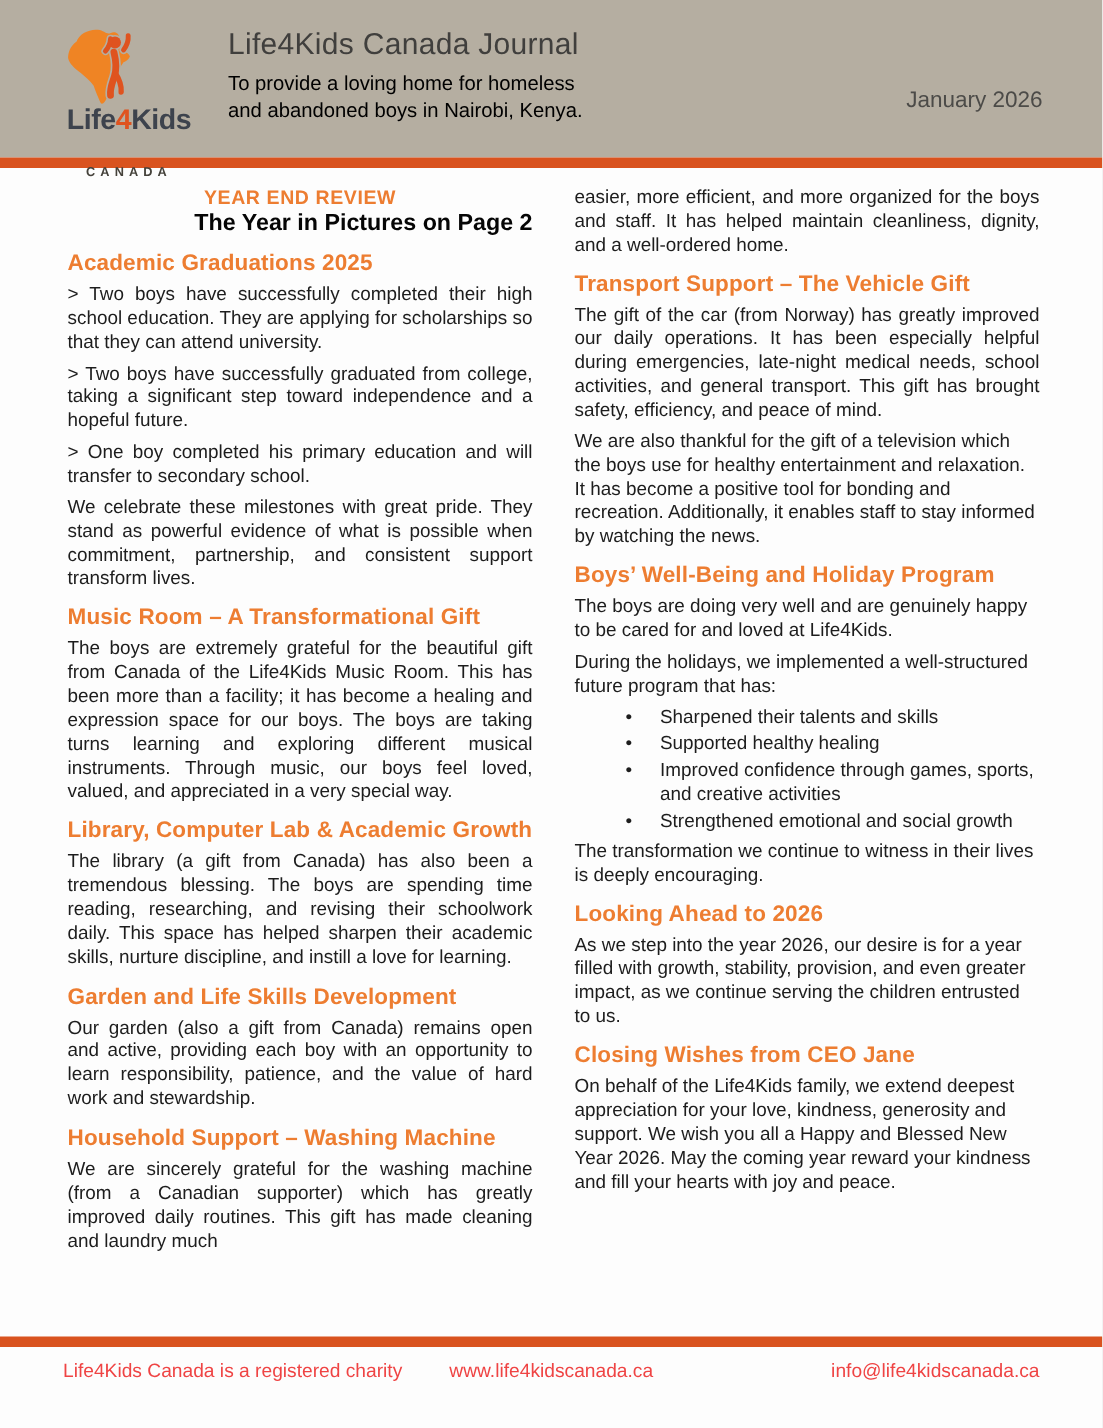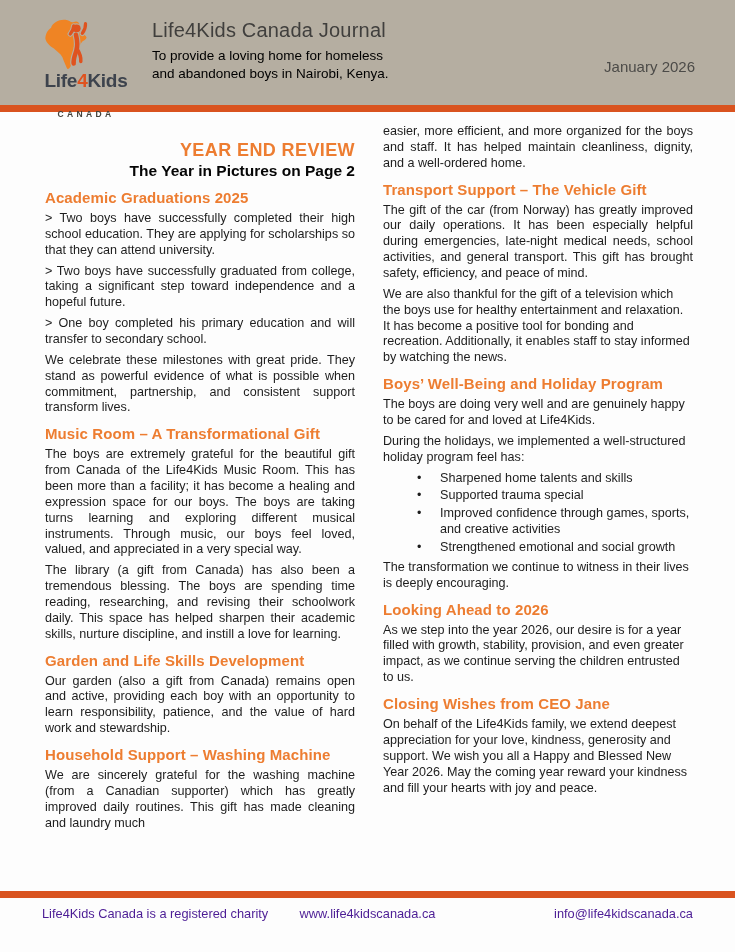--- a/index.html
+++ b/index.html
@@ -21,33 +21,33 @@
   .country{ font-size:8.5px; font-weight:700; letter-spacing:3.4px; color:#45423b; margin-top:19px; }
   .mast-text{ margin-left:14px; padding-top:19px; }
   .mast-title{ font-size:20px; color:#403f3d; letter-spacing:0.2px; }
   .mast-tagline{ font-size:13.5px; color:#000000; line-height:1.35; margin-top:5px; }
   .mast-date{ margin-left:auto; margin-right:40px; margin-top:58px; font-size:15px; color:#4c4b48; }
   .rule{ height:7px; background:var(--accent-bar,#d9531f); }
   
   .content{ display:flex; gap:28px; padding:12px 42px 0 45px; height:774px; overflow:hidden; }
   .col{ width:310px; }
   .banner{ margin-bottom:8px; }
-  .banner-l1{ text-align:right; font-size:18px; font-weight:700; color:var(--heading,#ed7d31); letter-spacing:0.4px;margin-top:16px; }
+  .banner-l1{ text-align:center; font-size:13px; font-weight:700; color:var(--heading,#ed7d31); letter-spacing:0.4px; }
   .banner-l2{ text-align:right; font-size:15.5px; font-weight:700; color:#050505; margin-top:1px; }
   h2.sec{ font-size:15px; font-weight:700; color:var(--heading,#ed7d31); margin:9px 0 5px; letter-spacing:0.1px; }
   p.para{ font-size:12.6px; line-height:1.26; margin-bottom:5px; text-align:justify; }
   p.ragged{ text-align:left; }
   ul.bullets{ list-style:none; margin:1px 0 4px; }
   .bullets li{ font-size:12.6px; line-height:1.26; position:relative; padding-left:57px; margin-bottom:2px; }
   .bullets li::before{ content:"\2022"; position:absolute; left:34px; }
   
   .footrule{ position:absolute; left:0; right:0; top:891px; height:7px; background:var(--accent-bar,#d9531f); }
   .footer{
     position:absolute; left:0; right:0; top:906px; padding:0 42px;
-    display:grid; grid-template-columns:1fr auto 1fr; font-size:12.8px; color:#4c1d95;
+    display:grid; grid-template-columns:1fr auto 1fr; font-size:12.8px; color:#ef4444;
   }
   .footer .f-left{ justify-self:start; }
   .footer .f-mid{ justify-self:center; }
   .footer .f-right{ justify-self:end; }
 </style>
 </head>
 <body>
 
 <div class="page">
 
@@ -96,43 +96,44 @@
 
       <h2 class="sec">Academic Graduations 2025</h2>
       <p class="para">&gt; Two boys have successfully completed their high school education. They are applying for scholarships so that they can attend university.</p>
       <p class="para">&gt; Two boys have successfully graduated from college, taking a significant step toward independence and a hopeful future.</p>
       <p class="para">&gt; One boy completed his primary education and will transfer to secondary school.</p>
       <p class="para">We celebrate these milestones with great pride. They stand as powerful evidence of what is possible when commitment, partnership, and consistent support transform lives.</p>
 
       <h2 class="sec">Music Room – A Transformational Gift</h2>
       <p class="para">The boys are extremely grateful for the beautiful gift from Canada of the Life4Kids Music Room. This has been more than a facility; it has become a healing and expression space for our boys. The boys are taking turns learning and exploring different musical instruments. Through music, our boys feel loved, valued, and appreciated in a very special way.</p>
 
+      <h2 class="sec">Library, Computer Lab &amp; Academic Growth</h2>
       <p class="para">The library (a gift from Canada) has also been a tremendous blessing. The boys are spending time reading, researching, and revising their schoolwork daily. This space has helped sharpen their academic skills, nurture discipline, and instill a love for learning.</p>
 
       <h2 class="sec">Garden and Life Skills Development</h2>
       <p class="para">Our garden (also a gift from Canada) remains open and active, providing each boy with an opportunity to learn responsibility, patience, and the value of hard work and stewardship.</p>
 
       <h2 class="sec">Household Support – Washing Machine</h2>
       <p class="para">We are sincerely grateful for the washing machine (from a Canadian supporter) which has greatly improved daily routines. This gift has made cleaning and laundry much</p>
     </section>
 
     <section class="col">
       <p class="para">easier, more efficient, and more organized for the boys and staff. It has helped maintain cleanliness, dignity, and a well-ordered home.</p>
 
       <h2 class="sec">Transport Support – The Vehicle Gift</h2>
       <p class="para">The gift of the car (from Norway) has greatly improved our daily operations. It has been especially helpful during emergencies, late-night medical needs, school activities, and general transport. This gift has brought safety, efficiency, and peace of mind.</p>
 
       <p class="para ragged">We are also thankful for the gift of a television which the boys use for healthy entertainment and relaxation. It has become a positive tool for bonding and recreation. Additionally, it enables staff to stay informed by watching the news.</p>
 
       <h2 class="sec">Boys’ Well-Being and Holiday Program</h2>
       <p class="para ragged">The boys are doing very well and are genuinely happy to be cared for and loved at Life4Kids.</p>
-      <p class="para ragged">During the holidays, we implemented a well-structured holiday program feel has:</p>
+      <p class="para ragged">During the holidays, we implemented a well-structured future program that has:</p>
       <ul class="bullets">
-        <li>Sharpened home talents and skills</li>
-        <li>Supported trauma special</li>
+        <li>Sharpened their talents and skills</li>
+        <li>Supported healthy healing</li>
         <li>Improved confidence through games, sports, and creative activities</li>
         <li>Strengthened emotional and social growth</li>
       </ul>
       <p class="para ragged">The transformation we continue to witness in their lives is deeply encouraging.</p>
 
       <h2 class="sec">Looking Ahead to 2026</h2>
       <p class="para ragged">As we step into the year 2026, our desire is for a year filled with growth, stability, provision, and even greater impact, as we continue serving the children entrusted to us.</p>
 
       <h2 class="sec">Closing Wishes from CEO Jane</h2>
       <p class="para ragged">On behalf of the Life4Kids family, we extend deepest appreciation for your love, kindness, generosity and support. We wish you all a Happy and Blessed New Year 2026. May the coming year reward your kindness and fill your hearts with joy and peace.</p>

